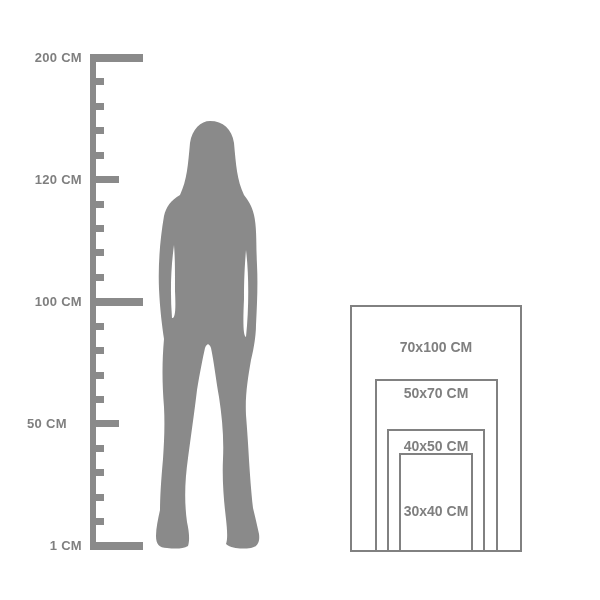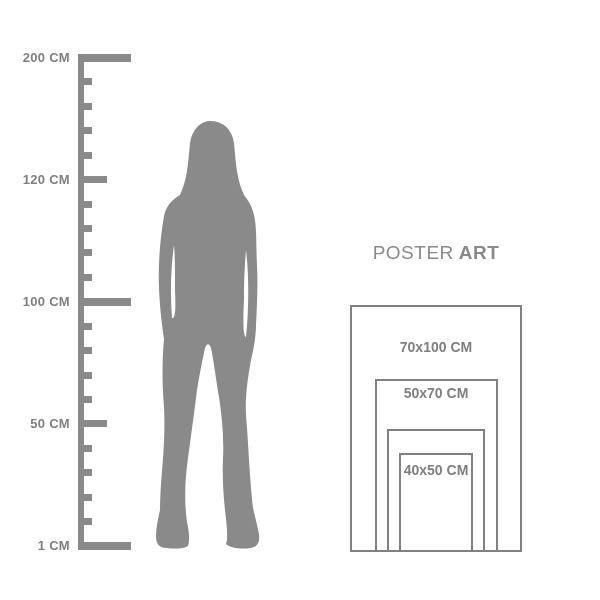--- a/index.html
+++ b/index.html
@@ -3,21 +3,21 @@
 <meta charset="utf-8">
 <style>
   html,body{margin:0;padding:0;background:#fff;}
   #scene{
     position:relative;width:600px;height:600px;
     background:var(--background,#fff);
     font-family:"Liberation Sans",sans-serif;
     overflow:hidden;
   }
   
-  .ruler{position:absolute;left:0;top:0;width:140px;height:600px;}
+  .ruler{position:absolute;left:12px;top:0;width:140px;height:600px;}
   .ruler-bar{position:absolute;left:78px;top:54px;width:6px;height:496px;background:var(--graphic);}
   .tick{position:absolute;left:78px;background:var(--graphic);}
   .tick.minor{width:14px;height:7px;}
   .tick.medium{width:29px;height:7px;}
   .tick.major{width:53px;height:8px;}
   .ruler-label{
     position:absolute;left:0;width:70px;text-align:right;
     font-size:13px;font-weight:bold;color:var(--text);
     line-height:16px;letter-spacing:.3px;white-space:nowrap;
   }
@@ -63,21 +63,21 @@
       <div class="tick minor" style="top: 200.55px;"></div>
       <div class="tick medium" style="top: 176.125px;"></div>
       <div class="tick minor" style="top: 151.7px;"></div>
       <div class="tick minor" style="top: 127.275px;"></div>
       <div class="tick minor" style="top: 102.85px;"></div>
       <div class="tick minor" style="top: 78.425px;"></div>
       <div class="tick major" style="top: 53.5px;"></div>
       <div class="ruler-label" style="top: 49.5px;">200 CM</div>
       <div class="ruler-label" style="top: 171.625px;">120 CM</div>
       <div class="ruler-label" style="top: 293.75px;">100 CM</div>
-      <div class="ruler-label" style="top: 415.875px;">50 CM</div>
+      <div class="ruler-label" style="top: 415.875px; text-align: center;">50 CM</div>
       <div class="ruler-label" style="top: 538px;">1 CM</div>
     </div>
 
   <svg class="silhouette" viewBox="0 0 112 430" xmlns="http://www.w3.org/2000/svg" aria-hidden="true">
     <path fill-rule="evenodd" d="
       M54 0
       C45 0 36 8 34 22
       C32 44 31 59 24 74
       C15 79 10 86 8 95
       C4 118 2 144 3 168
@@ -115,28 +115,26 @@
       C19 198 20 190 19 170
       C19 150 19 136 18 124
       Z
       M90 129
       C93 154 93 186 90 216
       C87 215 87 200 88 178
       C88 156 89 141 90 129
       Z"></path>
   </svg>
 
-  <div class="poster-title">
-    <span class="regular">POSTER</span><span class="bold">ART</span>
-  </div>
 
   <div class="poster-stack">
 
   <div class="poster-rect" style="left: -0.0999999px; top: -2.84217e-14px; width: 172.2px; height: 247px;"></div>
       <div class="poster-rect" style="left: 24.5px; top: 74.1px; width: 123px; height: 172.9px;"></div>
       <div class="poster-rect" style="left: 36.8px; top: 123.5px; width: 98.4px; height: 123.5px;"></div>
       <div class="poster-rect" style="left: 49.1px; top: 148.2px; width: 73.8px; height: 98.8px;"></div>
       <div class="poster-label" style="top: 33.05px;">70x100 CM</div>
       <div class="poster-label" style="top: 79px;">50x70 CM</div>
-      <div class="poster-label" style="top: 131.85px; margin-top: 24px;">40x50 CM</div>
+      <div class="poster-label" style="top: 131.85px;">40x50 CM</div>
+      <div class="poster-label" style="top: 197.2px;">30x40 CM</div>
     </div>
 
 </div>
 
 </body></html>

